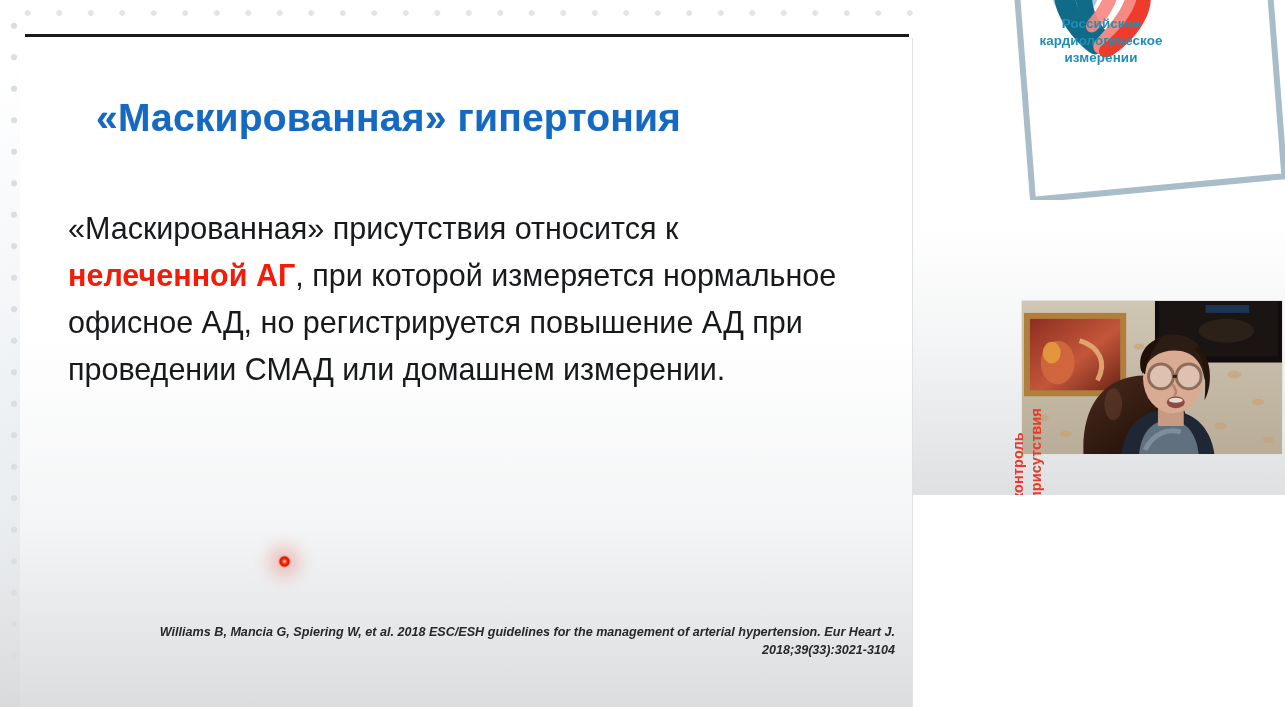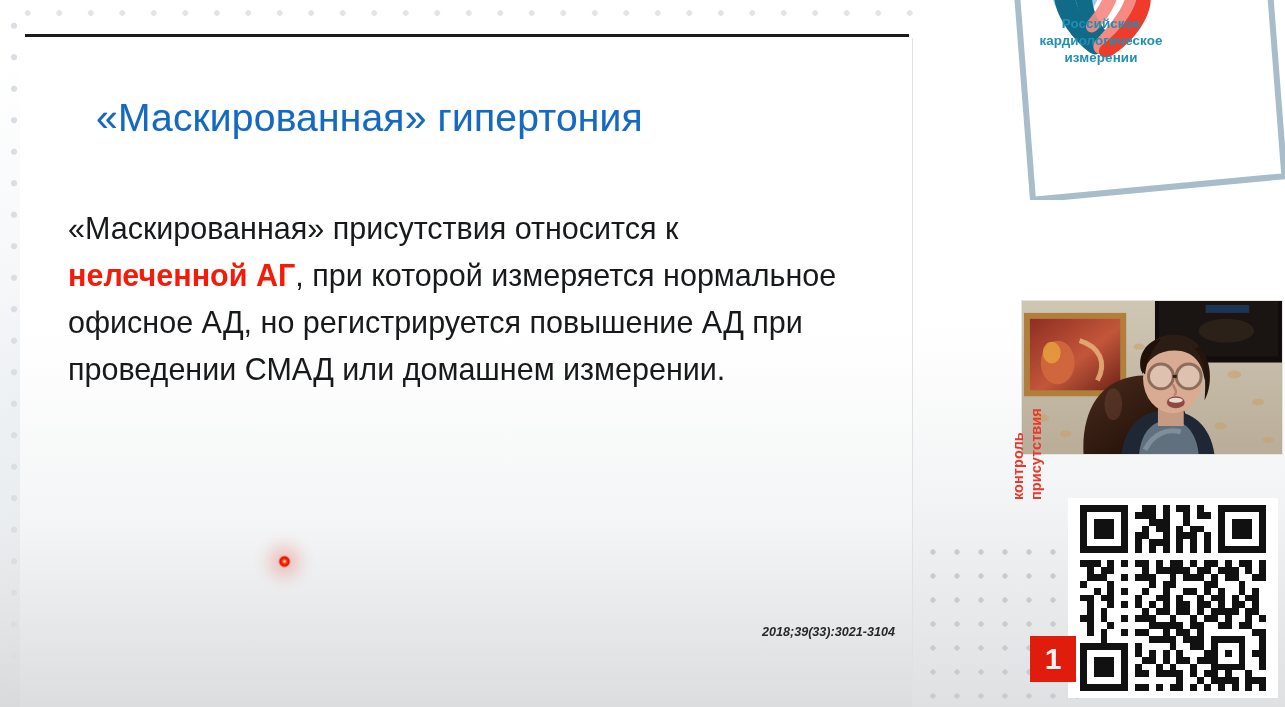--- a/index.html
+++ b/index.html
@@ -39,21 +39,21 @@
     background:#1b1b1b;
   }
   .right-divider{
     position:absolute;left:912px;top:38px;width:1.4px;height:669px;
     background:#dfe1e3;
   }
 
   
   #slide-title{
     position:absolute;left:96px;top:96px;width:760px;
-    font-size:39px;font-weight:normal;letter-spacing:.2px;
+    font-size:39px;font-weight:bold;letter-spacing:.2px;
     color:#1669c1;line-height:1.15;white-space:nowrap;
     text-shadow:0 0 1px rgba(22,105,193,.35);
   }
   #slide-body{
     position:absolute;left:68px;top:205px;width:790px;
     font-size:30.5px;line-height:47px;color:#17191b;font-weight:400;
   }
   #slide-body .hl{color:#f41b08;font-weight:bold;}
 
   
@@ -67,21 +67,21 @@
   #citations{
     position:absolute;left:120px;top:623px;width:775px;
     text-align:right;font-style:italic;font-weight:bold;
     font-size:12.6px;line-height:18.2px;color:#26282a;
     font-family:"Liberation Sans","DejaVu Sans",sans-serif;
   }
   #citations .cit{display:block;}
 
   
   #right-rail{
-    position:absolute;left:913px;top:0;width:372px;height:707px;
+    position:absolute;left:913px;top:0;width:372px;height:495px;
     background:linear-gradient(#ffffff 0%,#ffffff 46%,#f3f4f5 70%,#dfe0e2 100%);
     overflow:hidden;
   }
   .rail-dots{
     position:absolute;left:8px;top:540px;width:160px;height:167px;
     background-image:radial-gradient(circle,#c9ccd0 2.4px,rgba(201,204,208,0) 3px);
     background-size:24px 24px;
   }
 
   
@@ -134,20 +134,21 @@
     <div class="dot-col"></div>
     <div class="top-rule"></div>
 
     <div id="slide-title">«Маскированная» гипертония</div>
 
     <div id="slide-body"><span>«Маскированная» присутствия относится к </span><span class="hl">нелеченной АГ</span><span>, при которой измеряется нормальное офисное АД, но регистрируется повышение АД при проведении СМАД или домашнем измерении.</span></div>
 
     <div id="laser"></div>
 
     <div id="citations">
+      <span class="cit">Williams B, Mancia G, Spiering W, et al. 2018 ESC/ESH guidelines for the management of arterial hypertension. Eur Heart J.</span>
       <span class="cit">2018;39(33):3021-3104</span>
     </div>
   </div>
 
   <div class="right-divider"></div>
 
   <div id="right-rail">
 
     <div class="rail-dots"></div>
 

